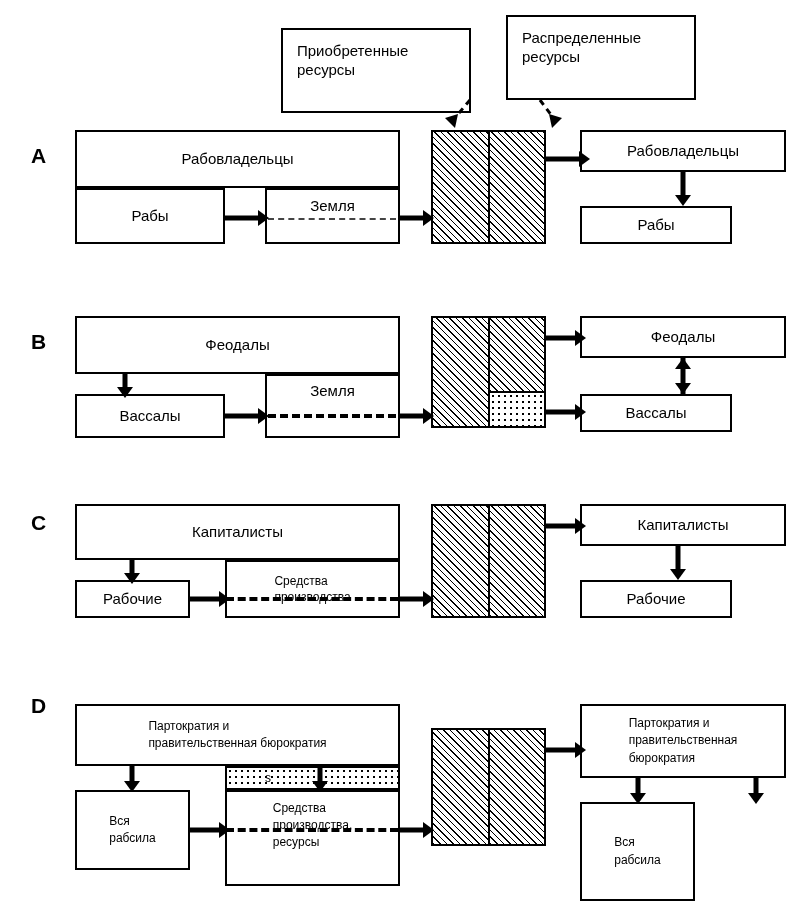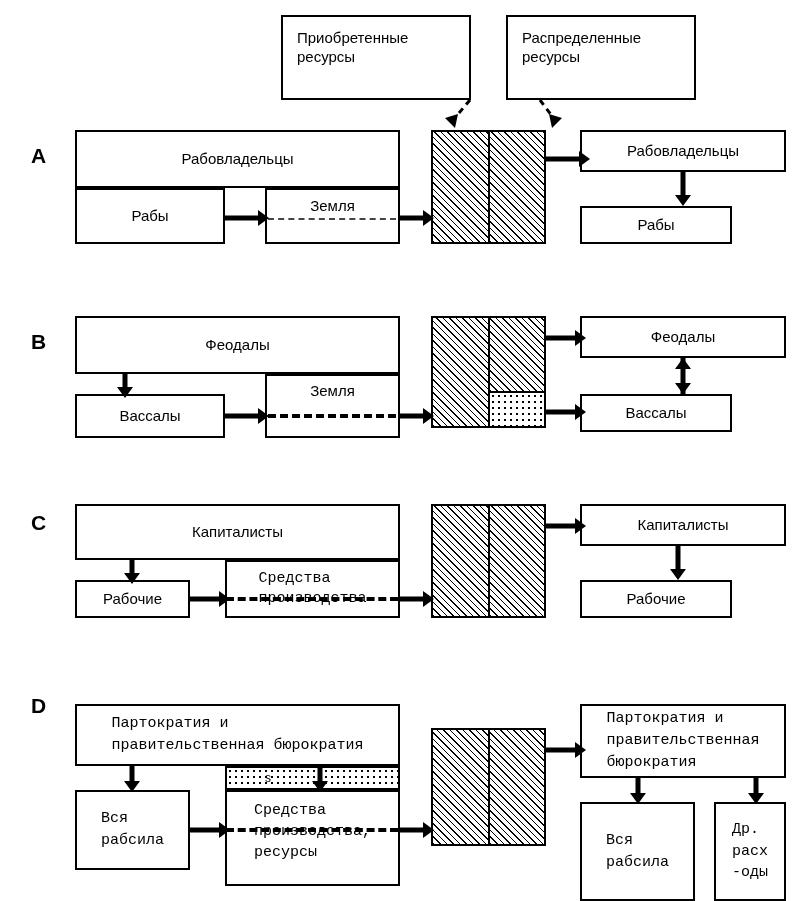--- a/index.html
+++ b/index.html
@@ -21,21 +21,21 @@
     border: 2px solid #000000;
     background: #ffffff;
     display: flex;
     align-items: center;
     justify-content: center;
     font-size: 15px;
     color: #000000;
     line-height: 1.28;
     z-index: 2;
   }
-  .box.small { font-size: 15px; font-family: Liberation Mono, monospace; }
+  .box.small { font-size: 12px; }
   .row-letter {
     position: absolute;
     font-size: 21px;
     font-weight: bold;
     color: #000000;
     z-index: 5;
   }
   
   .arrow-h, .arrow-v {
     position: absolute;
@@ -147,21 +147,21 @@
     font-size: 12px;
     color: #000;
     background: transparent;
   }
 </style>
 </head>
 <body>
 
 <div id="canvas">
 
-  <div class="box" style="left:281px; top:15px; width:190px; height:85px; justify-content:flex-start; align-items:flex-start; padding:11px 0 0 14px; text-align:left; white-space:pre-line;">Приобретенные
+  <div class="box" style="left:281px; top:28px; width:190px; height:85px; justify-content:flex-start; align-items:flex-start; padding:11px 0 0 14px; text-align:left; white-space:pre-line;">Приобретенные
 ресурсы</div>
 
   <div class="box" style="left:506px; top:15px; width:190px; height:85px; justify-content:flex-start; align-items:flex-start; padding:11px 0 0 14px; text-align:left; white-space:pre-line;">Распределенные
 ресурсы</div>
 
   <svg class="diag-arrow" style="left:425px; top:98px;" width="70" height="36" viewBox="0 0 70 36">
     <path d="M45,2 L28,22" stroke="#000" stroke-width="3" stroke-dasharray="6,5" fill="none"></path>
     <polygon points="30,30 20,20 33,16" fill="#000"></polygon>
   </svg>
   <svg class="diag-arrow" style="left:500px; top:98px;" width="70" height="36" viewBox="0 0 70 36">
@@ -359,17 +359,14 @@
     <div class="head"></div>
   </div>
   <div class="arrow-v" style="left:748px; top:778px; width:16px; height:26px;">
     <div class="shaft" style="height:18px;"></div>
     <div class="head"></div>
   </div>
 
   <div class="box small" style="left:580px; top:802px; width:115px; height:99px; white-space:pre-line; line-height:1.45;">Вся
 рабсила</div>
 
-  <div class="box small" style="left:714px; top:802px; width:72px; height:99px; white-space:pre-line; line-height:1.45;">Др.
-расх
--оды</div>
 
 </div>
 
 </body></html>

